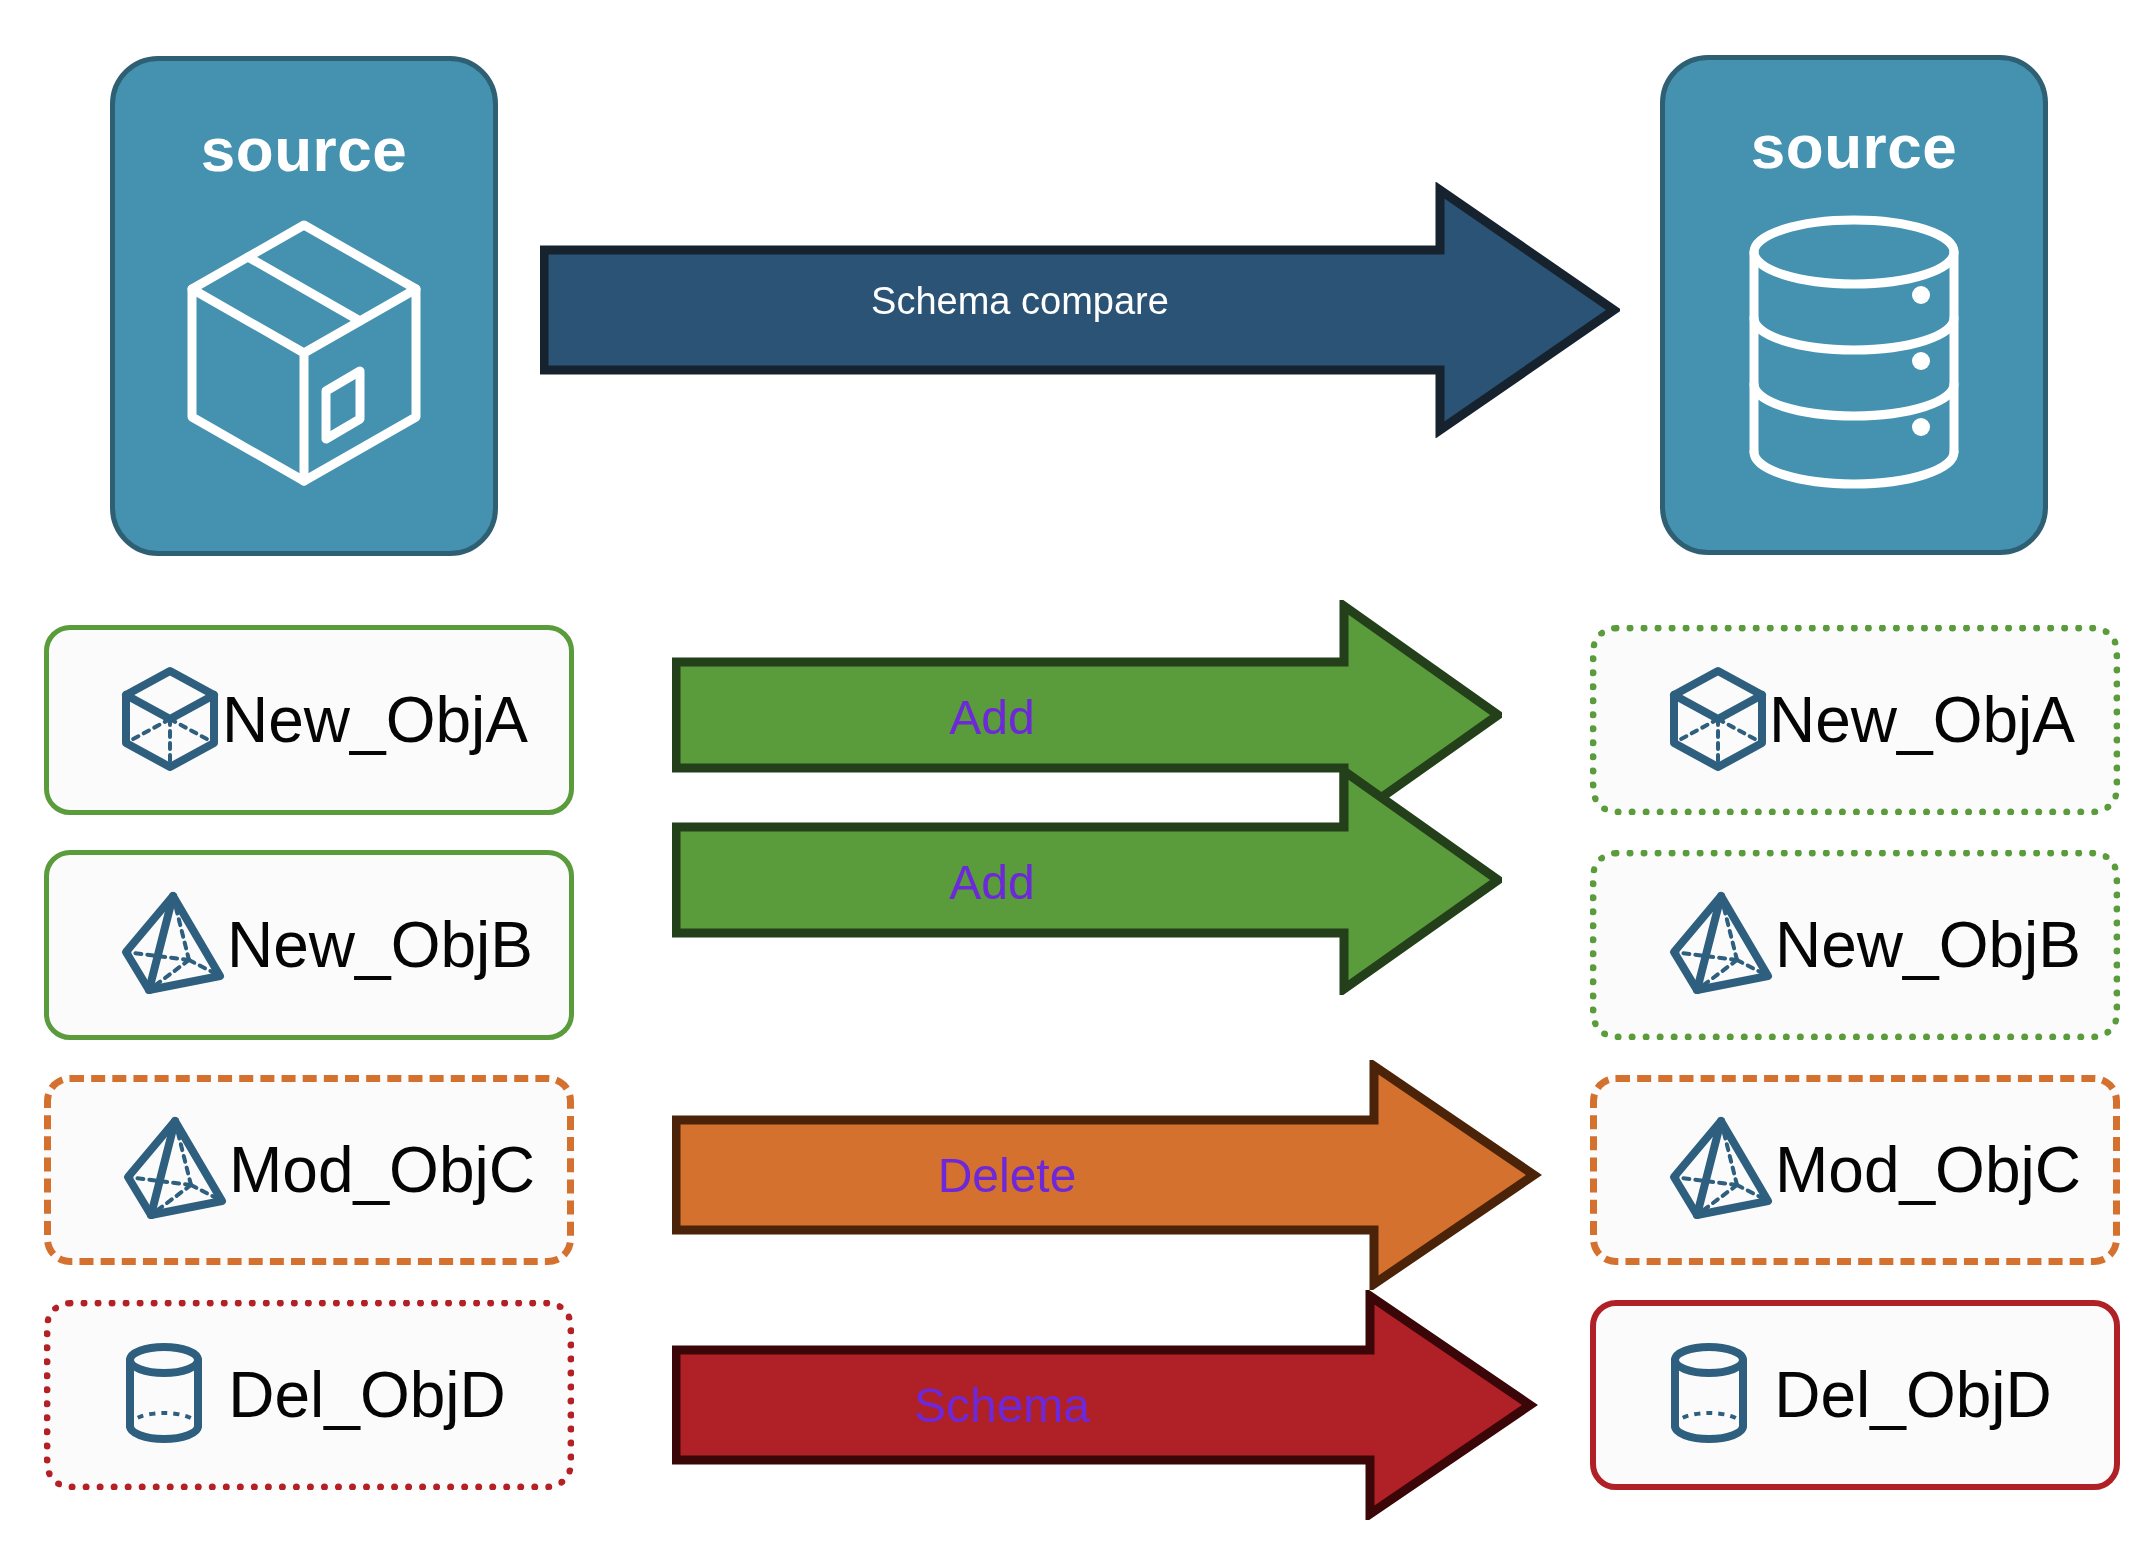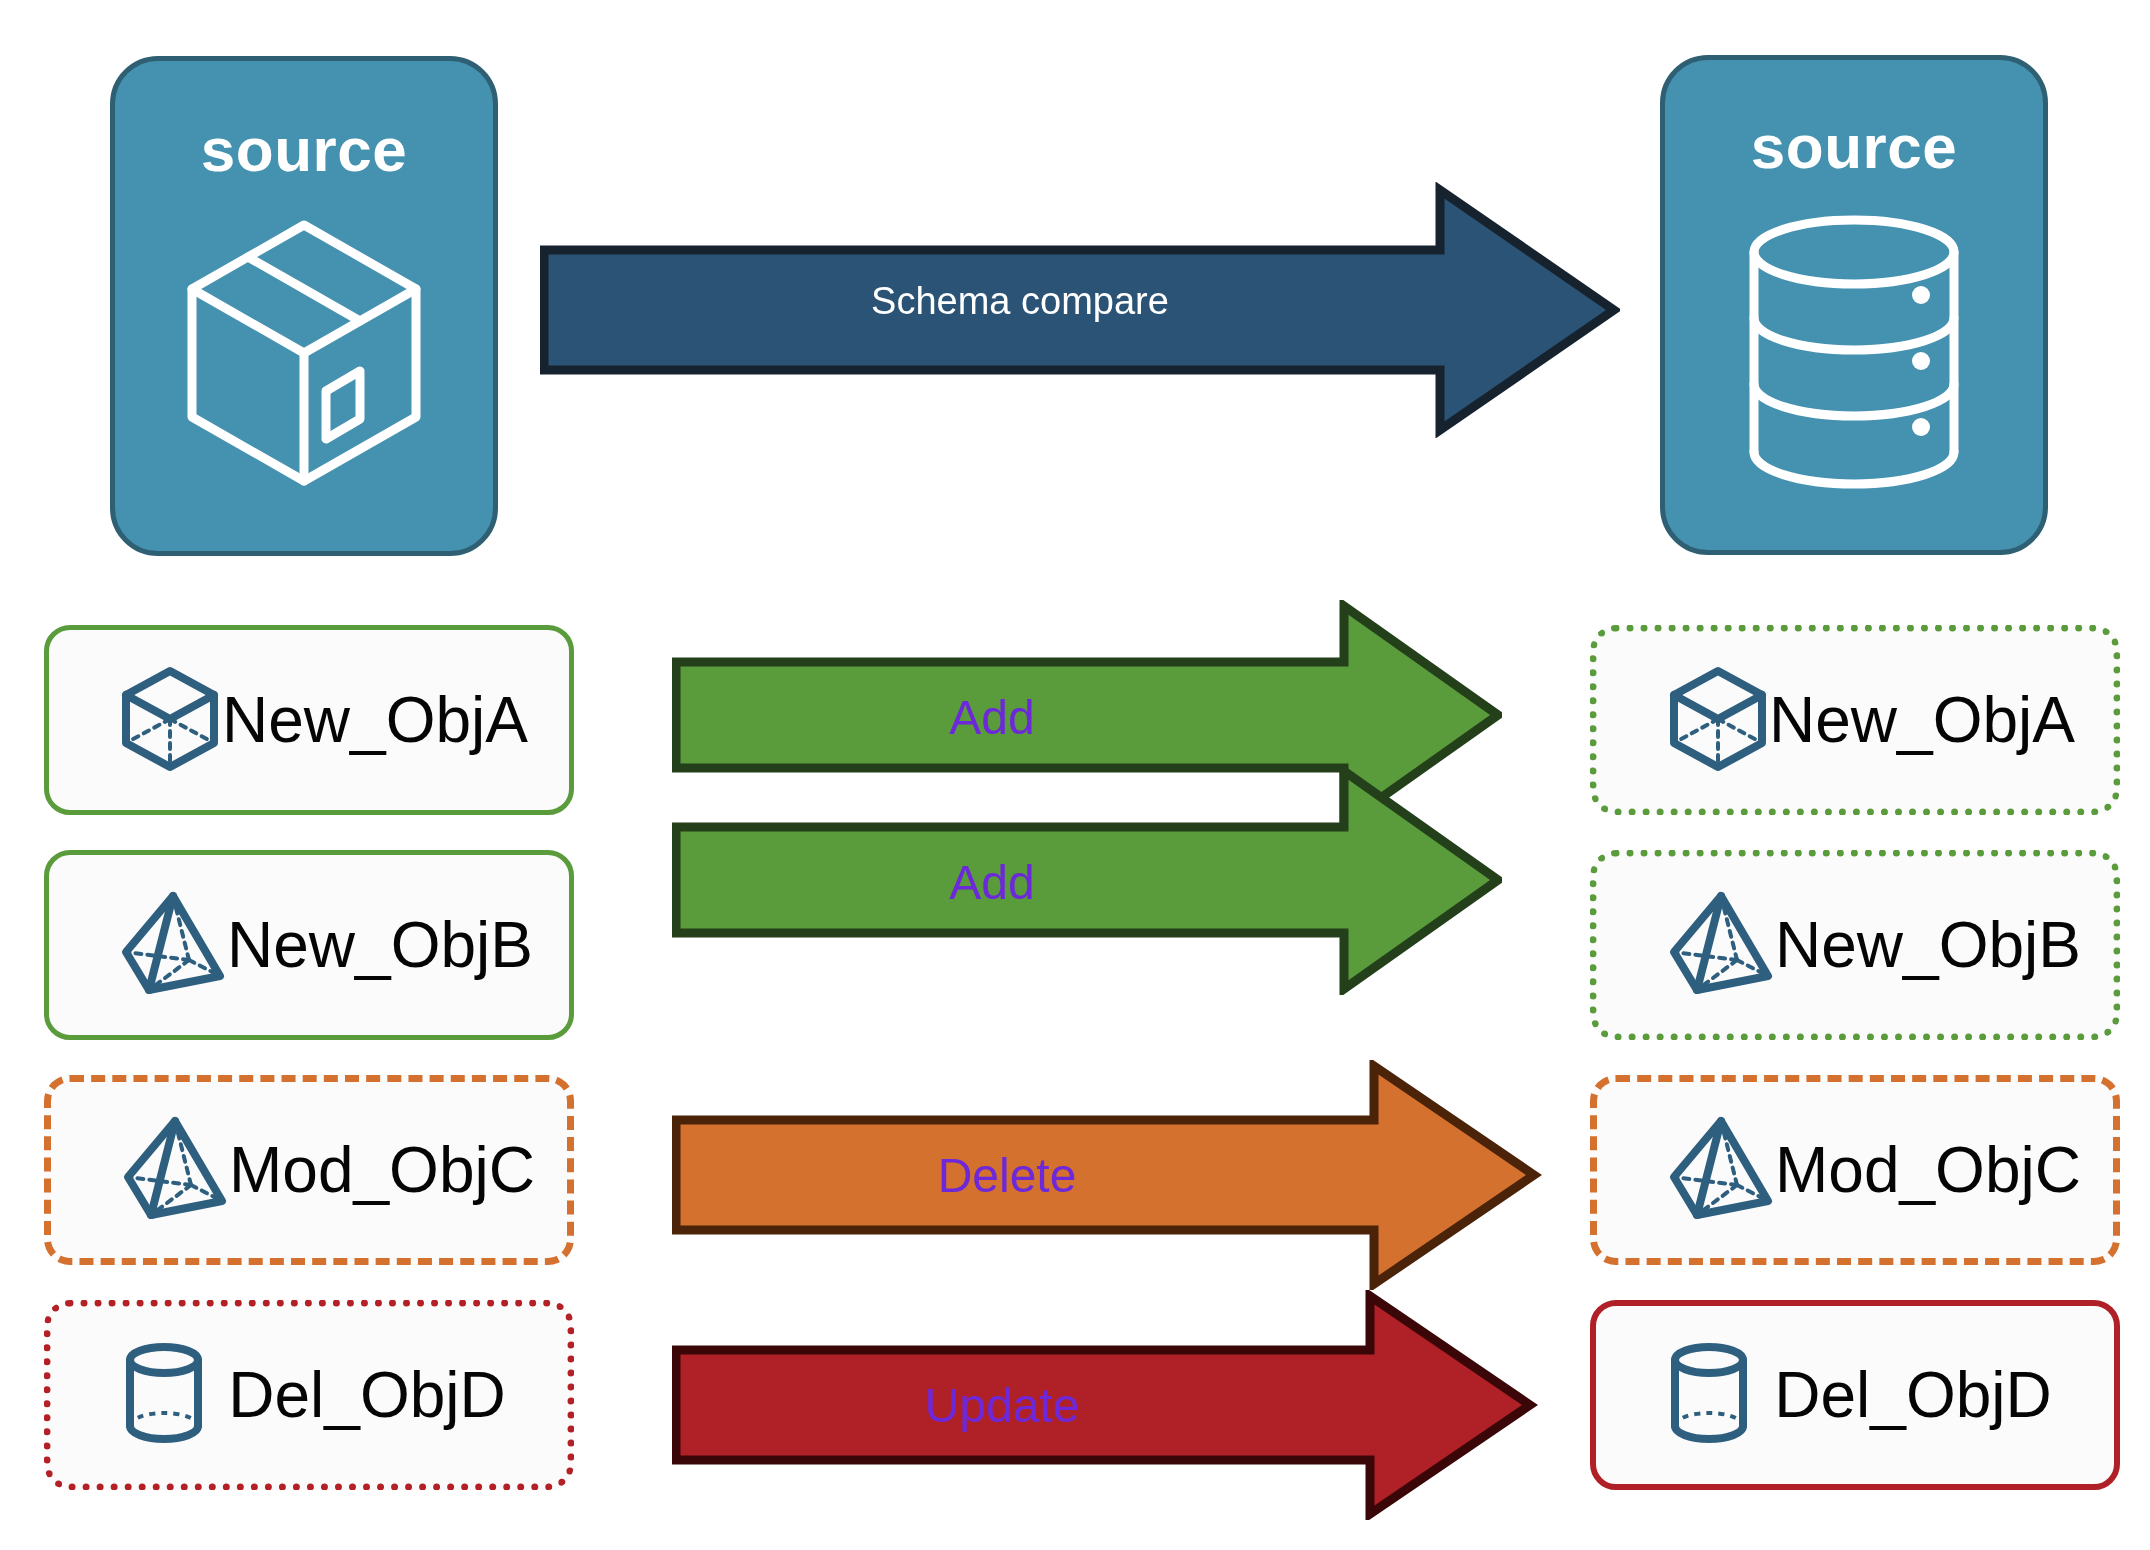--- a/index.html
+++ b/index.html
@@ -306,21 +306,21 @@
       </svg>
     </span>
     <span class="obj-label">Del_ObjD</span>
   </div>
 
   <div class="flow-arrow" style="top:1290px; width:870px; height:230px;">
     <svg width="870" height="230" viewBox="0 0 870 230">
       <polygon points="4,60 698,60 698,6 858,115 698,224 698,170 4,170" fill="#B02127" stroke="#3A0607" stroke-width="9" stroke-linejoin="miter"></polygon>
     </svg>
   </div>
-  <div class="flow-arrow-label" style="left:672px; top:1382px; width:660px;">Update</div>
+  <div class="flow-arrow-label" style="left:672px; top:1382px; width:660px;">Schema</div>
 
   <div class="obj-box right-box bd-solid-red" style="top:1300px; height:190px;">
     <span class="shape-icon">
       <svg width="86" height="106" viewBox="0 0 86 106">
         <g fill="none" stroke="#2E5F7F" stroke-width="8" stroke-linejoin="round" stroke-linecap="round">
           <ellipse cx="43" cy="20" rx="34" ry="13"></ellipse>
           <path d="M9 20 L9 86"></path>
           <path d="M77 20 L77 86"></path>
           <path d="M9 86 A34 13 0 0 0 77 86"></path>
         </g>

